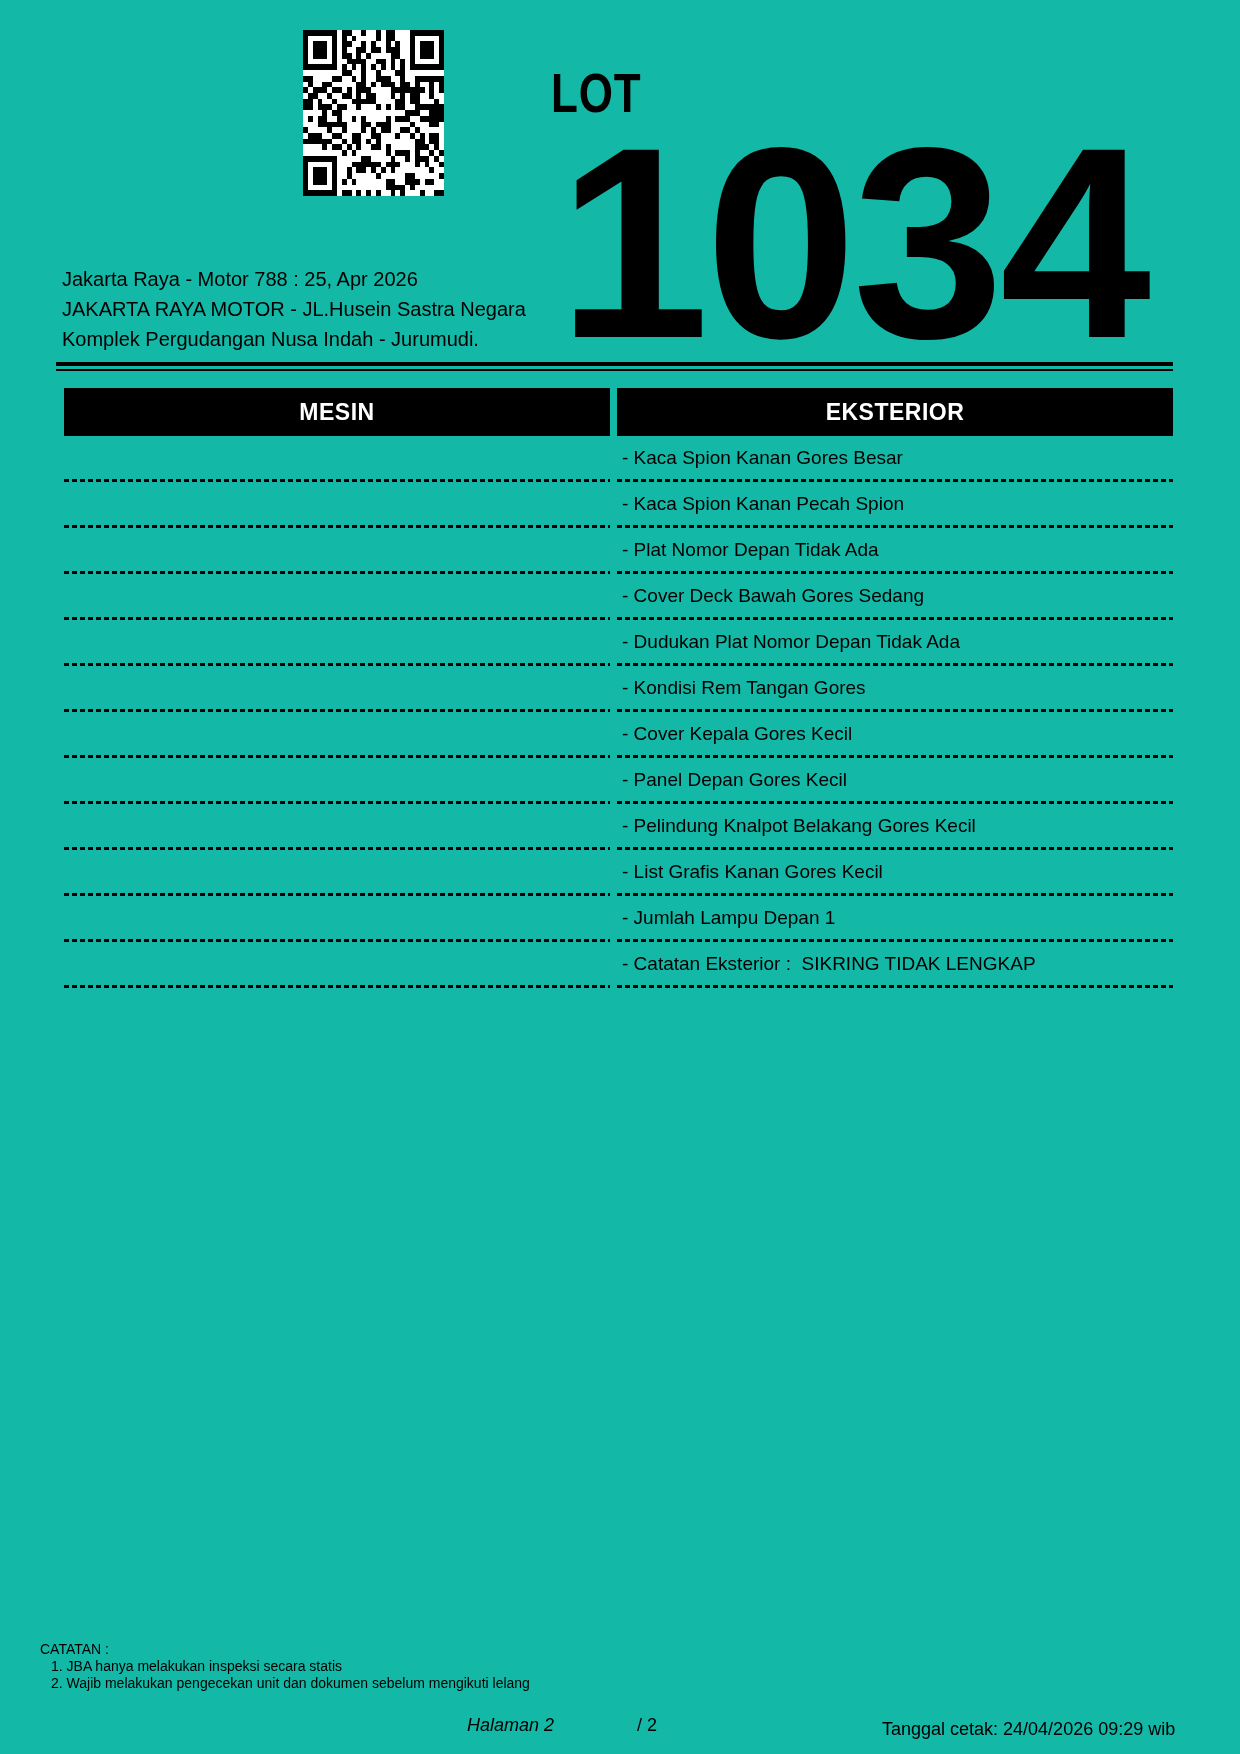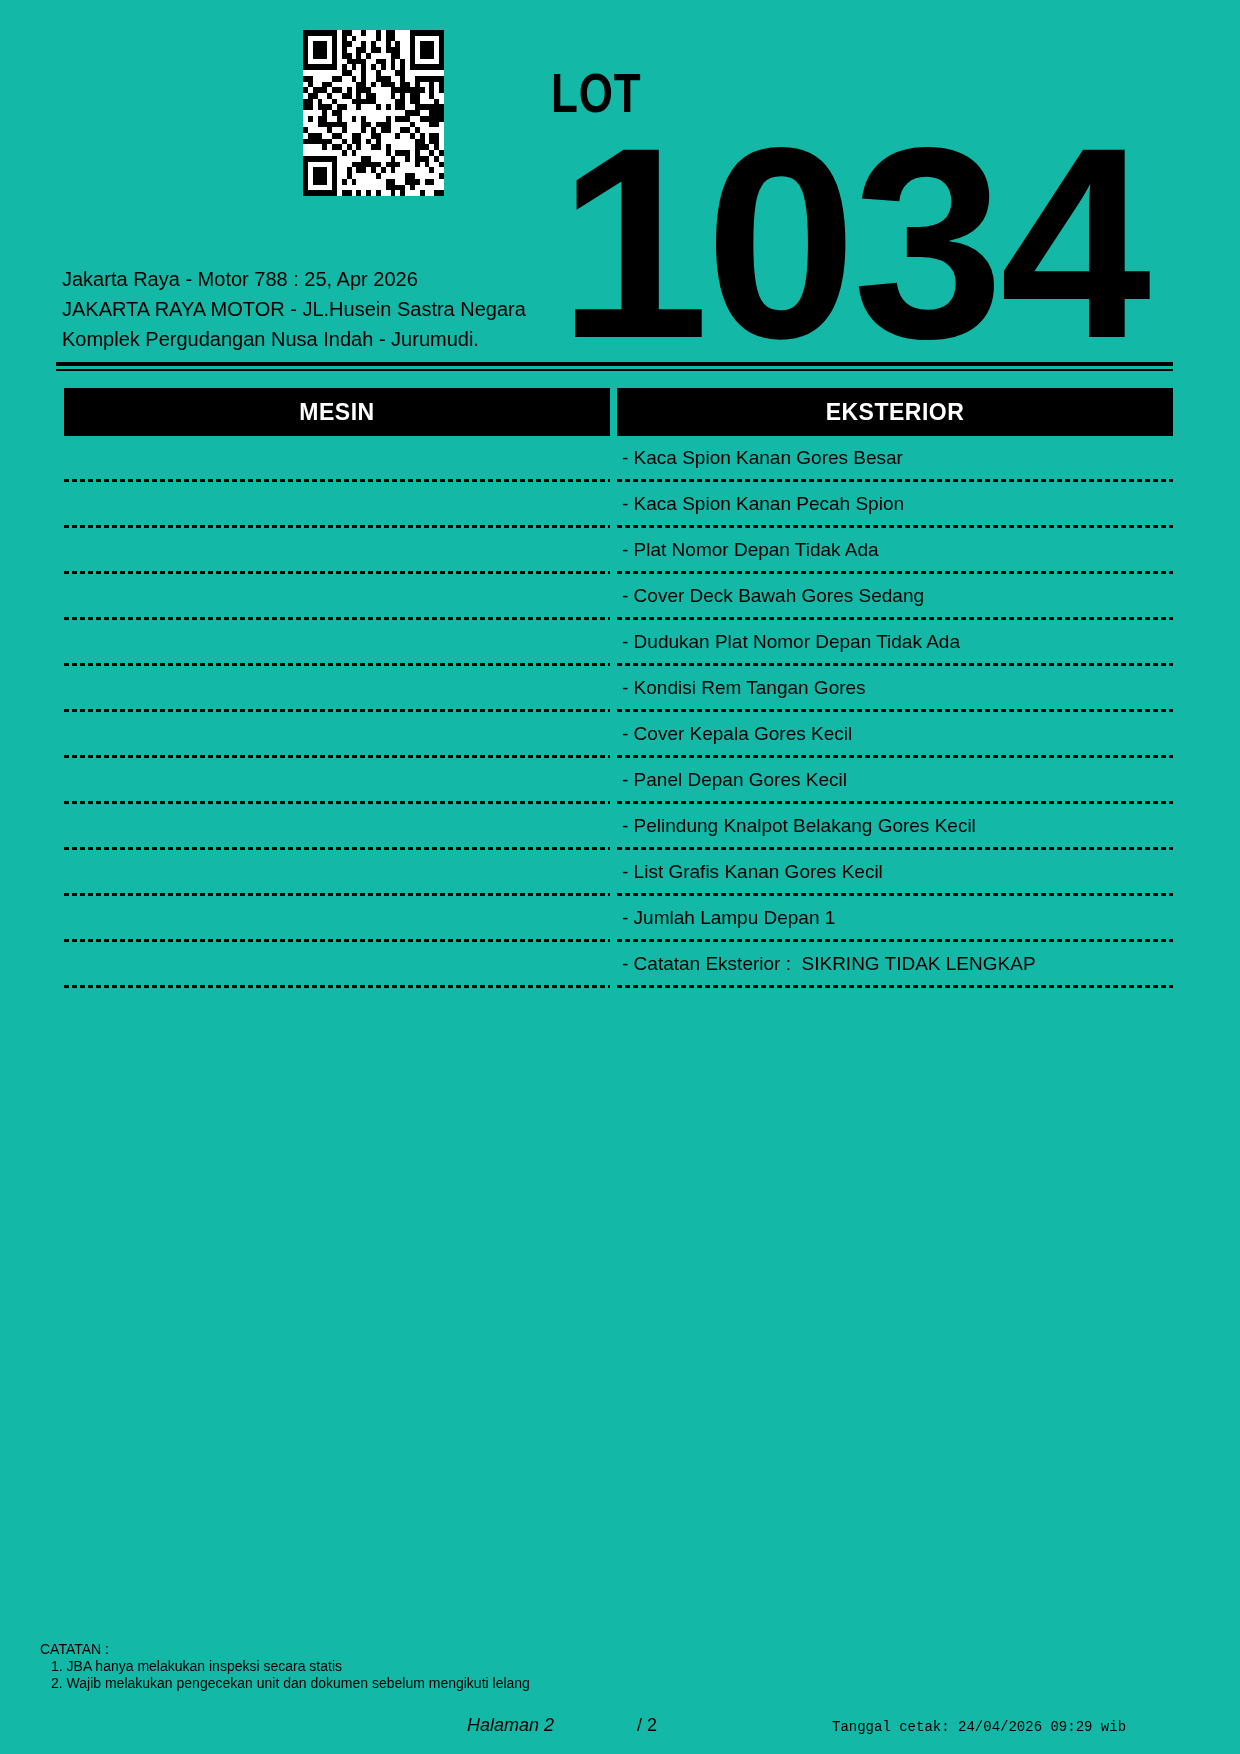--- a/index.html
+++ b/index.html
@@ -46,21 +46,21 @@
   }
   .row::after {
     content:""; position:absolute; left:0; right:0; bottom:0; height:3px;
     background:repeating-linear-gradient(90deg,#000 0 5px,transparent 5px 8px);
   }
   .row-text { font-size:19px; line-height:1.1; white-space:pre-wrap; }
   .catatan { position:absolute; left:40px; top:1641px; font-size:14px; line-height:17px; }
   .catatan-note { padding-left:11px; }
   .page-label  { position:absolute; left:467px; top:1715px; font-size:18px;font-style:italic; }
   .page-total  { position:absolute; left:637px; top:1715px; font-size:18px; }
-  .print-date  { position:absolute; left:832px; top:1719px; font-size:14px;font-family:Liberation Mono, monospace; }
+  .print-date  { position:absolute; left:882px; top:1719px; font-size:18px; }
 </style>
 </head>
 <body>
 
 <div class="page">
 
   <svg class="qr" preserveAspectRatio="none" shape-rendering="crispEdges" viewBox="0 0 29 29">
       <rect x="0" y="0" width="29" height="29" fill="#fff"></rect>
       <rect x="8" y="0" width="1" height="1" fill="#000"></rect>
       <rect x="9" y="0" width="1" height="1" fill="#000"></rect>

